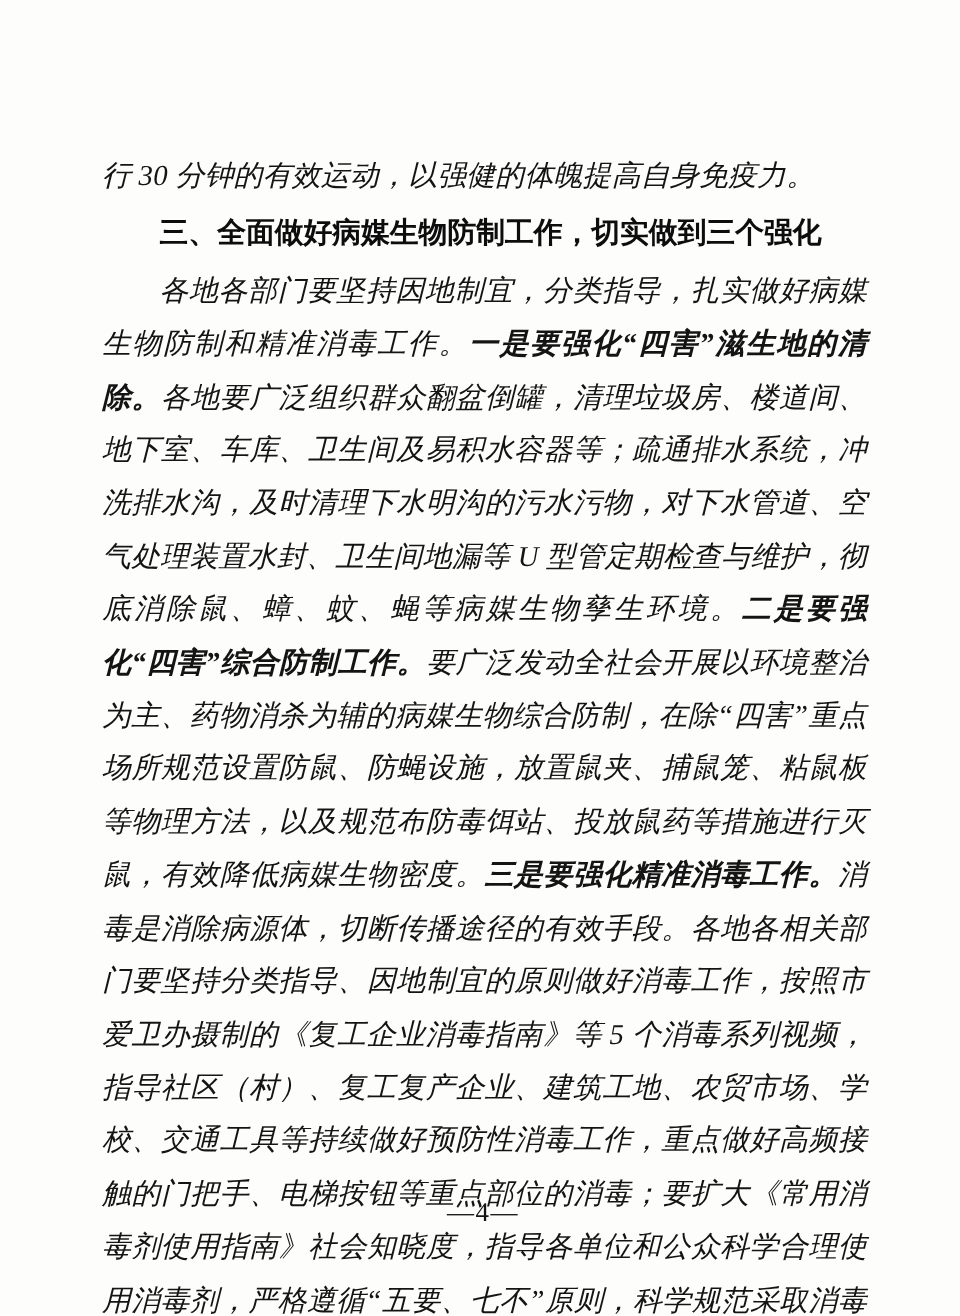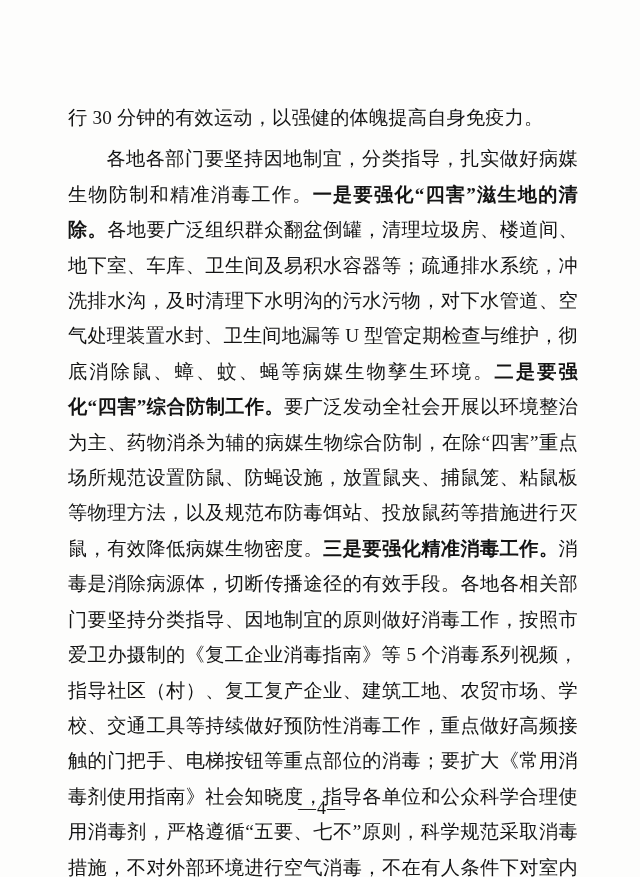--- a/index.html
+++ b/index.html
@@ -23,20 +23,21 @@
     padding: 100px 62px 40px 68px;
   }
   .para {
     font-size: 19.2px;
     line-height: 35.4px;
     text-align: justify;
     text-justify: inter-ideograph;
     letter-spacing: 0.2px;
     margin: 0;
     color: #141414;
+    font-style: italic;
   }
   .para-continue {
     text-indent: 0;
   }
   .para-indent {
     text-indent: 2em;
   }
   .heading {
     font-size: 19.2px;
     line-height: 35.4px;
@@ -68,20 +69,21 @@
 </style>
 </head>
 <body>
 
 <div class="page">
 
   <p class="para para-continue">行 30 分钟的有效运动，以强健的体魄提高自身免疫力。</p>
 
   <div class="spacer-sm"></div>
 
+  <p class="heading">三、全面做好病媒生物防制工作，切实做到三个强化</p>
 
   <div class="spacer-sm"></div>
 
   <p class="para para-indent"><span>各地各部门要坚持因地制宜，分类指导，扎实做好病媒生物防制和精准消毒工作。</span><span class="bold">一是要强化“四害”滋生地的清除。</span><span>各地要广泛组织群众翻盆倒罐，清理垃圾房、楼道间、地下室、车库、卫生间及易积水容器等；疏通排水系统，冲洗排水沟，及时清理下水明沟的污水污物，对下水管道、空气处理装置水封、卫生间地漏等 U 型管定期检查与维护，彻底消除鼠、蟑、蚊、蝇等病媒生物孳生环境。</span><span class="bold">二是要强化“四害”综合防制工作。</span><span>要广泛发动全社会开展以环境整治为主、药物消杀为辅的病媒生物综合防制，在除“四害”重点场所规范设置防鼠、防蝇设施，放置鼠夹、捕鼠笼、粘鼠板等物理方法，以及规范布防毒饵站、投放鼠药等措施进行灭鼠，有效降低病媒生物密度。</span><span class="bold">三是要强化精准消毒工作。</span><span>消毒是消除病源体，切断传播途径的有效手段。各地各相关部门要坚持分类指导、因地制宜的原则做好消毒工作，按照市爱卫办摄制的《复工企业消毒指南》等 5 个消毒系列视频，指导社区（村）、复工复产企业、建筑工地、农贸市场、学校、交通工具等持续做好预防性消毒工作，重点做好高频接触的门把手、电梯按钮等重点部位的消毒；要扩大《常用消毒剂使用指南》社会知晓度，指导各单位和公众科学合理使用消毒剂，严格遵循“五要、七不”原则，科学规范采取消毒措施，不对外部环境进行空气消毒，不在有人条件下对室内空气使用化学消毒剂消毒，不用戊二醛对环境进行擦拭和喷雾消毒，避免过度消毒。</span></p>
 
   <div class="footer">
     <span class="page-number">—4—</span>
   </div>
 
 </div>

